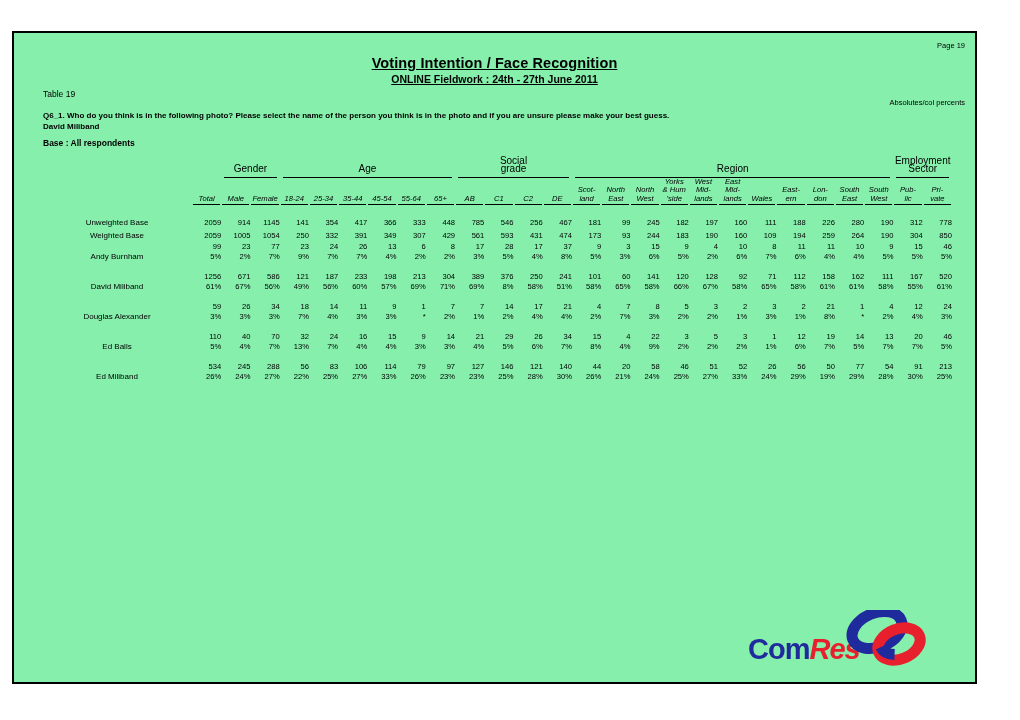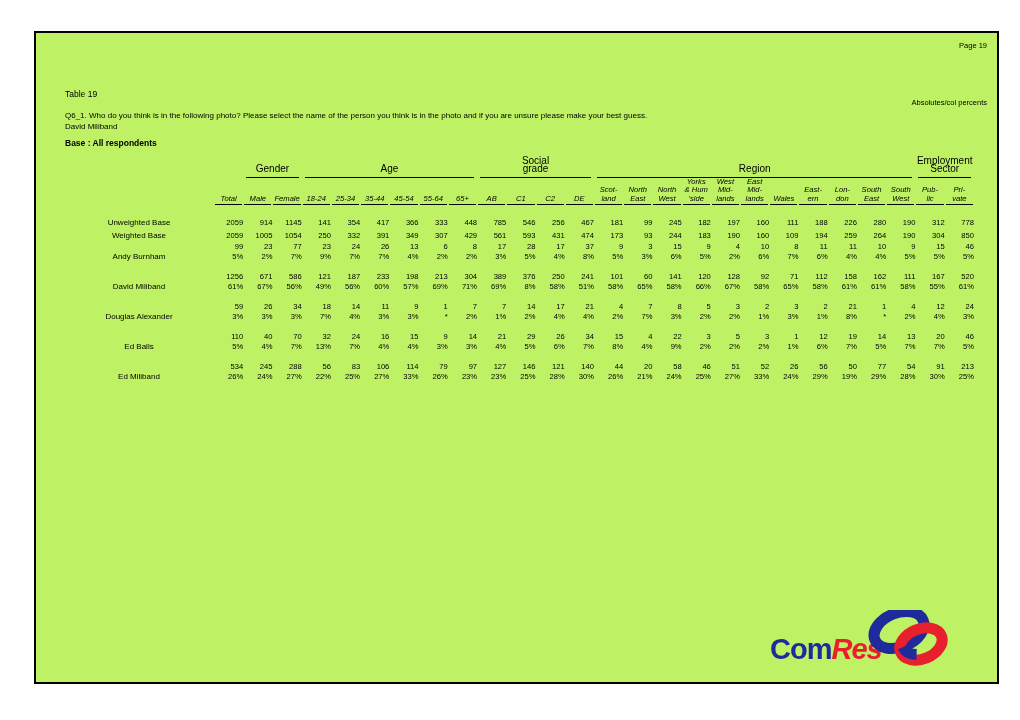--- a/index.html
+++ b/index.html
@@ -9,27 +9,27 @@
   }
   body {
     width: 1020px;
     height: 720px;
     font-family: "Liberation Sans", sans-serif;
     color: #000000;
     overflow: hidden;
   }
   #page {
     position: absolute;
-    left: 34px;
+    left: 12px;
     top: 31px;
     width: 965px;
     height: 653px;
     border: 2px solid #000000;
     box-sizing: border-box;
-    background: #bef264;
+    background: #86efac;
   }
   .pagenum {
     position: absolute;
     right: 10px;
     top: 8px;
     font-size: 7.5px;
     color: #000;
   }
   .abs-note {
     position: absolute;
@@ -63,21 +63,21 @@
     position: absolute;
     left: 29px;
     top: 56px;
     font-size: 8.5px;
   }
   .question {
     position: absolute;
     left: 29px;
     top: 78px;
     font-size: 8px;
-    font-weight: normal;
+    font-weight: bold;
     line-height: 10.5px;
     width: 830px;
   }
   .base-line {
     position: absolute;
     left: 29px;
     top: 105px;
     font-size: 8.5px;
     font-weight: bold;
   }
@@ -201,20 +201,24 @@
   }
 </style>
 </head>
 <body>
 
 <div id="page">
 
   <div class="pagenum">Page 19</div>
   <div class="abs-note">Absolutes/col percents</div>
 
+  <div class="title-block">
+    <div class="main-title">Voting Intention / Face Recognition</div>
+    <div class="sub-title">ONLINE Fieldwork : 24th - 27th June 2011</div>
+  </div>
 
   <div class="table-label">Table 19</div>
 
   <div class="question">
     <div>Q6_1. Who do you think is in the following photo? Please select the name of the person you think is in the photo and if you are unsure please make your best guess.</div>
     <div>David Miliband</div>
   </div>
 
   <div class="base-line">Base : All respondents</div>
 

